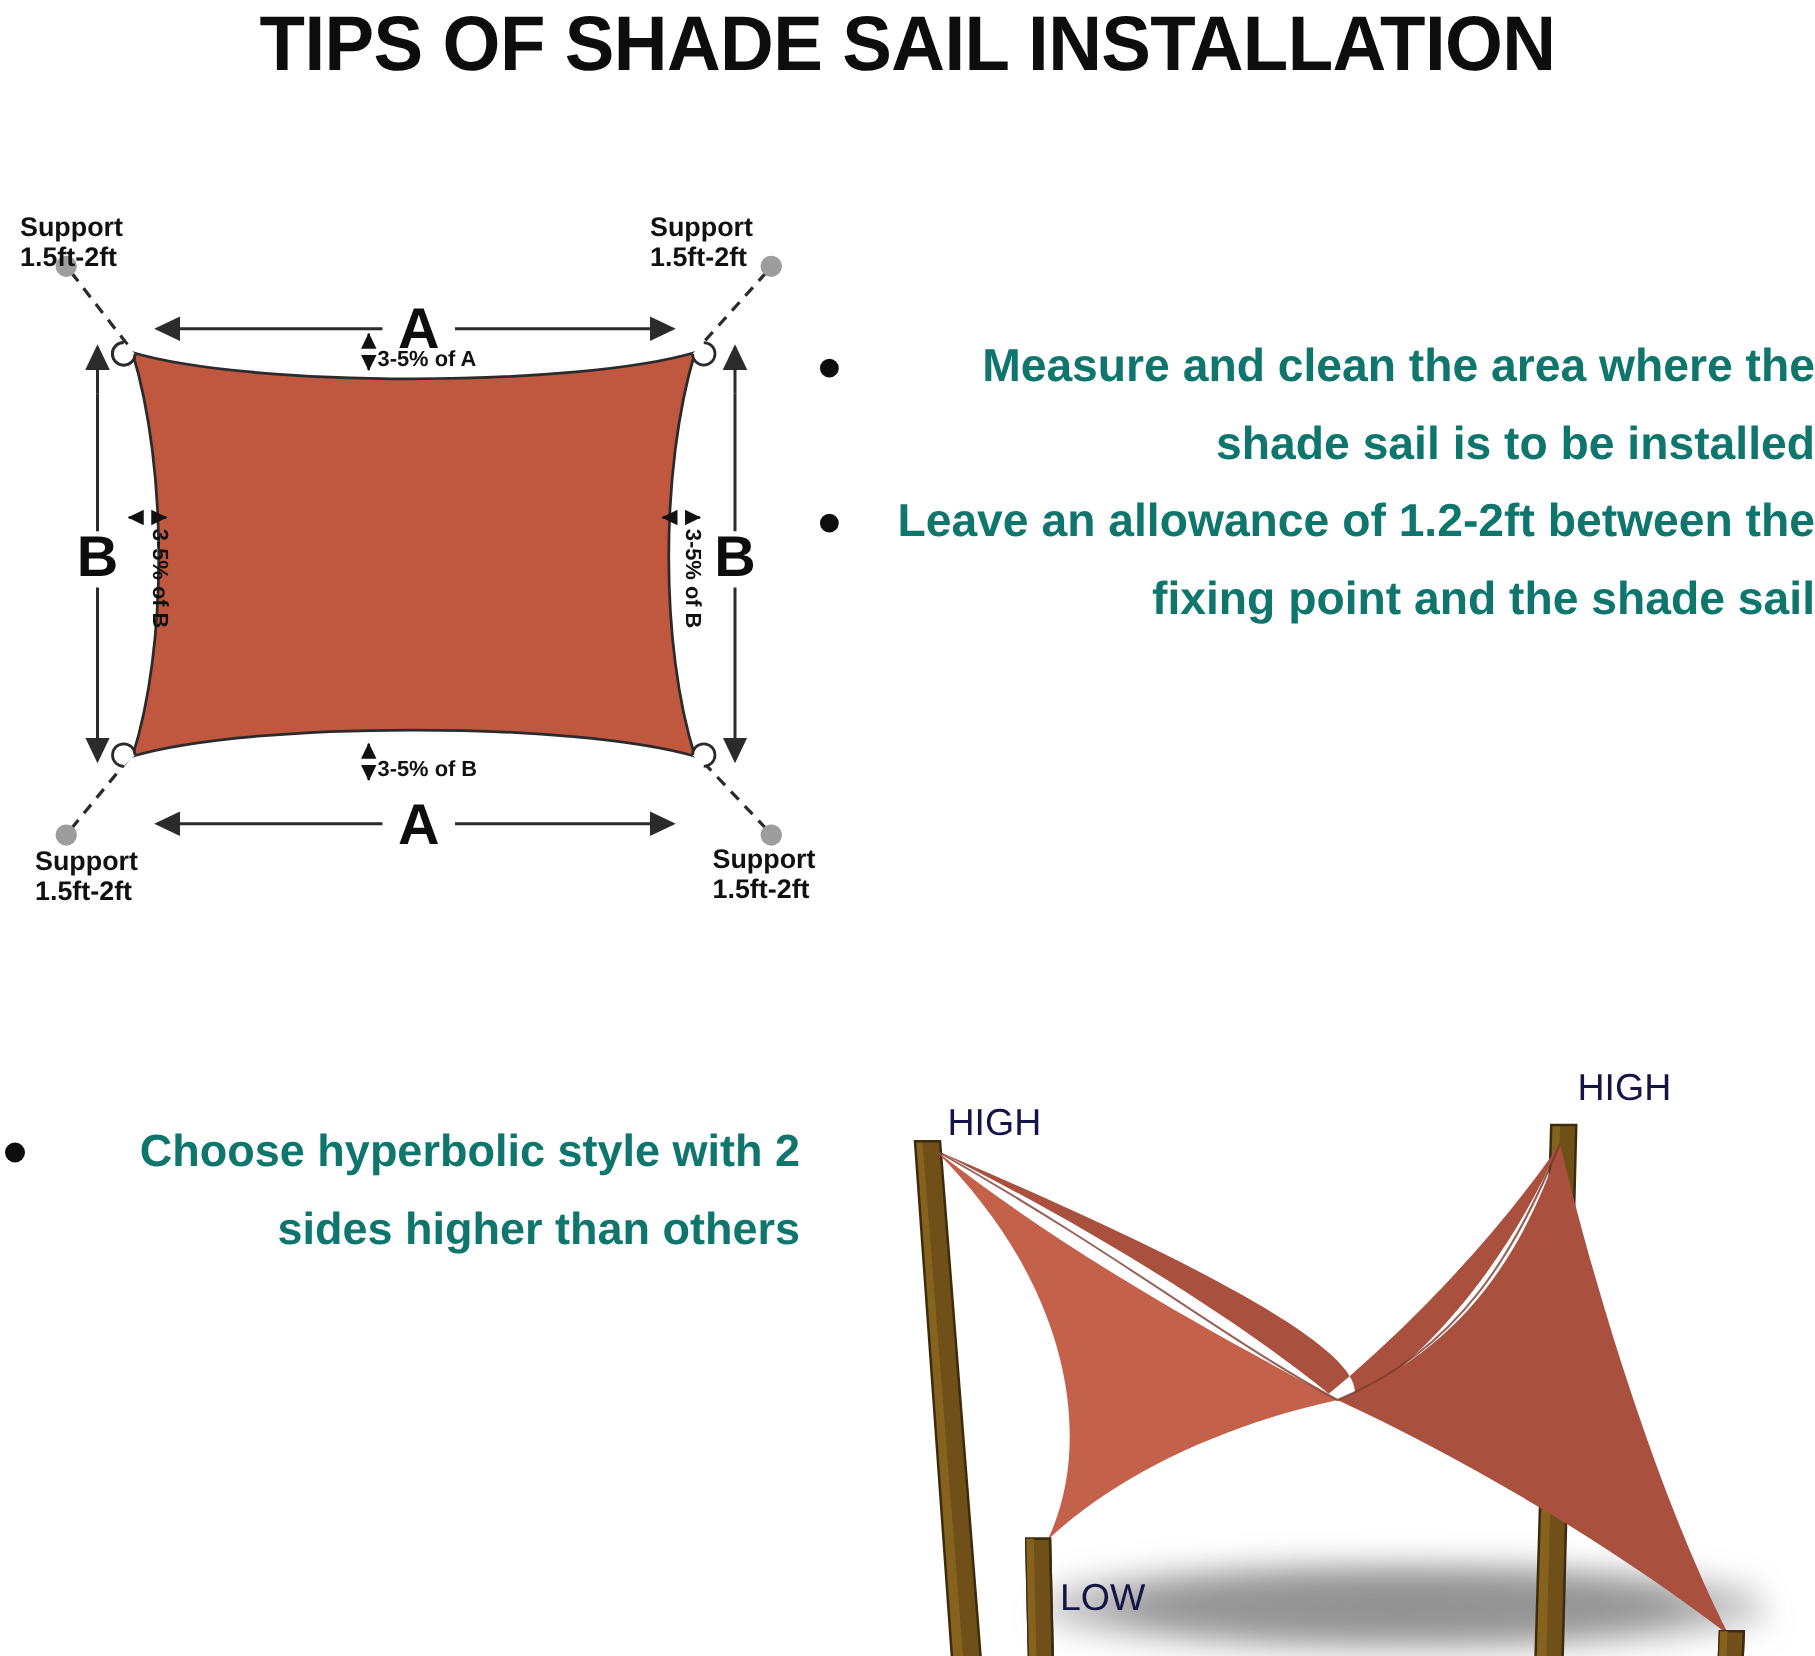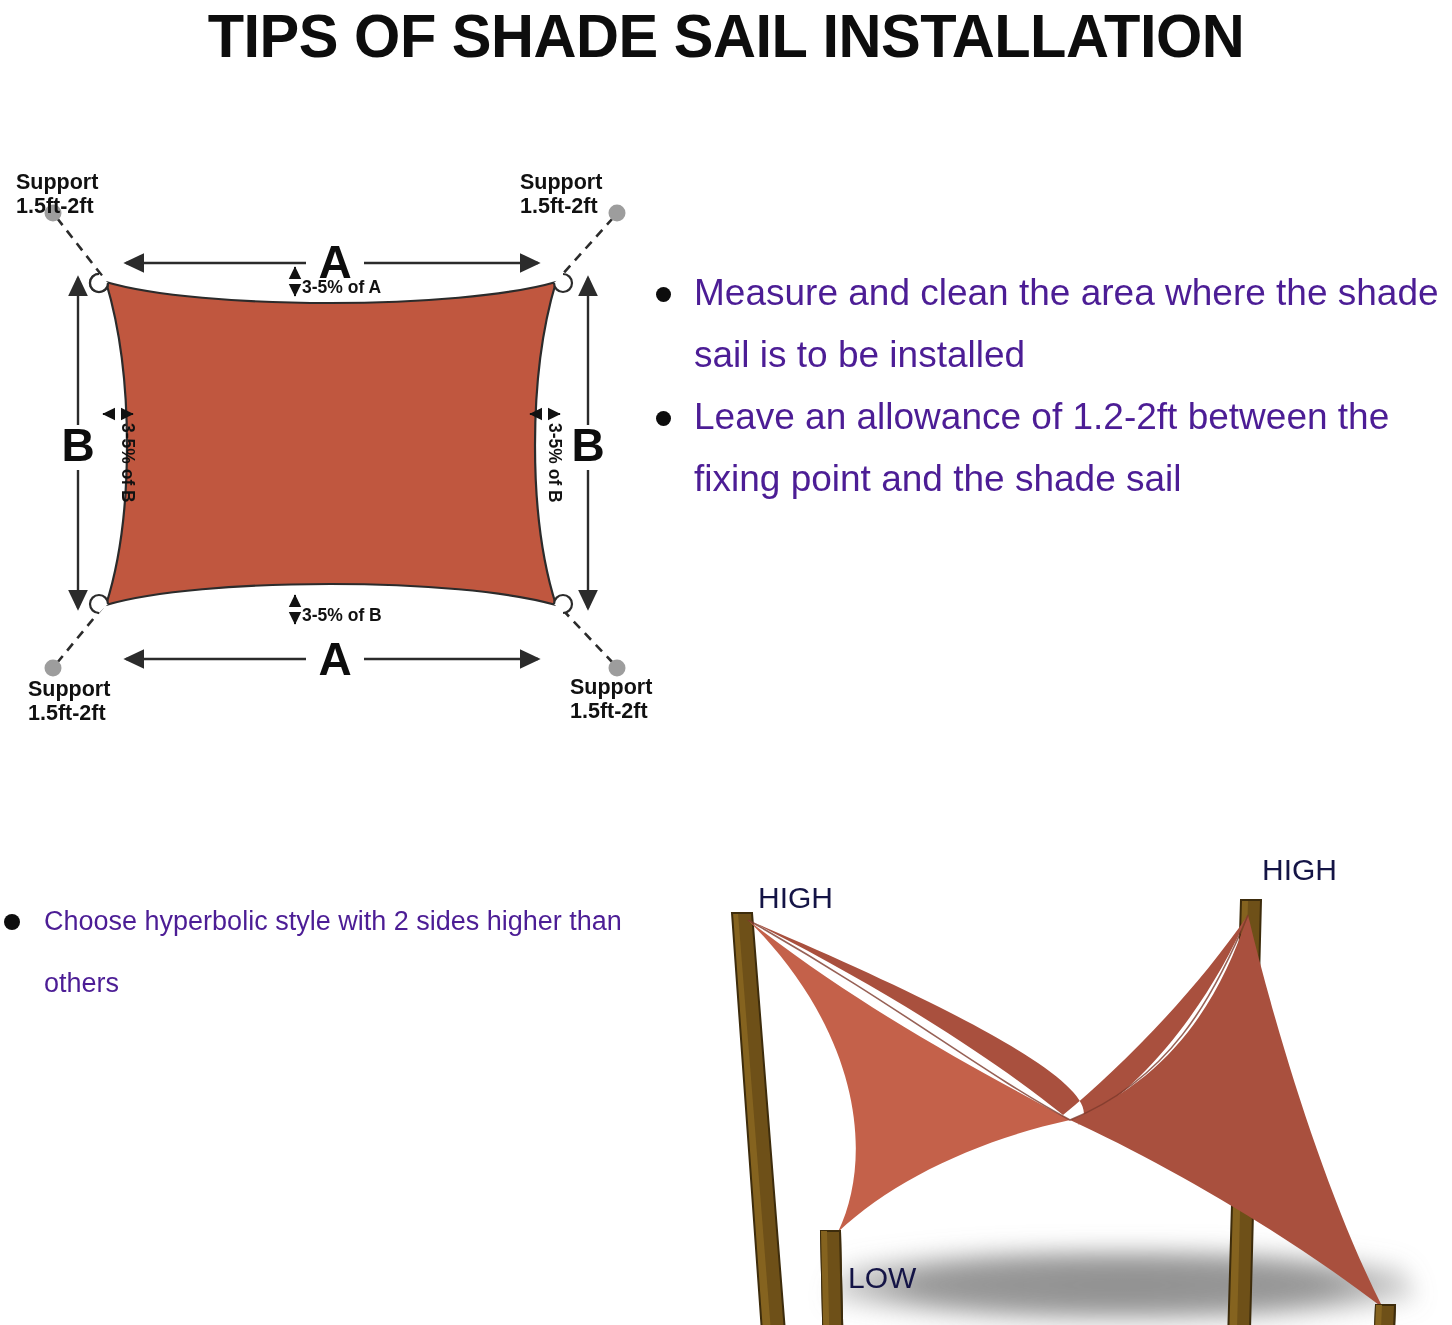--- a/index.html
+++ b/index.html
@@ -10,39 +10,40 @@
   #title{
     position:absolute;left:0;top:0;width:1452px;height:70px;
     display:flex;align-items:center;justify-content:center;
     font-family:"Liberation Sans","DejaVu Sans",sans-serif;
     font-weight:bold;font-size:62px;letter-spacing:-0.5px;
     color:#0d0d0d;white-space:nowrap;
     transform:scaleX(0.96);transform-origin:center center;
   }
 
   
-  .panel{position:absolute;}
+  .panel{position:absolute;text-align:right;}
   #rect-diagram{left:0;top:165;width:650px;height:575px;}
   #tips-list   {left:648px;top:262px;width:804px;height:420px;}
   #style-list  {left:0px;top:890px;width:640px;height:330px;}
   #hyper-diagram{left:648px;top:780px;width:804px;height:565px;}
 
   
   ul.bullets{list-style:none;margin:0;padding:0;}
   ul.bullets li{
     position:relative;padding-left:46px;
-    font-size:37px;line-height:62px;color:#4c1d95;
+    font-size:37px;line-height:62px;color:#0f766e;
     font-family:"Liberation Sans","DejaVu Sans",sans-serif;
     margin-bottom:0px;
+    font-weight:bold;
   }
   ul.bullets li .dot{
     position:absolute;left:8px;top:25px;
     width:15px;height:15px;border-radius:50%;background:#0d0d0d;
   }
-  #style-list ul.bullets li{font-size:27px;line-height:62px;padding-left:44px;}
+  #style-list ul.bullets li{font-size:36px;line-height:62px;padding-left:44px;}
   #style-list ul.bullets li .dot{left:4px;top:24px;width:16px;height:16px;}
 
   
   svg{display:block;overflow:visible;}
   text{font-family:"Liberation Sans","DejaVu Sans",sans-serif;}
   .lbl-support{font-size:21.5px;font-weight:bold;fill:#111;}
   .lbl-big{font-size:46px;font-weight:bold;fill:#0d0d0d;}
   .lbl-pct{font-size:17.5px;font-weight:bold;fill:#111;}
   .lbl-hl{font-size:30px;fill:#141446;}
 </style>

